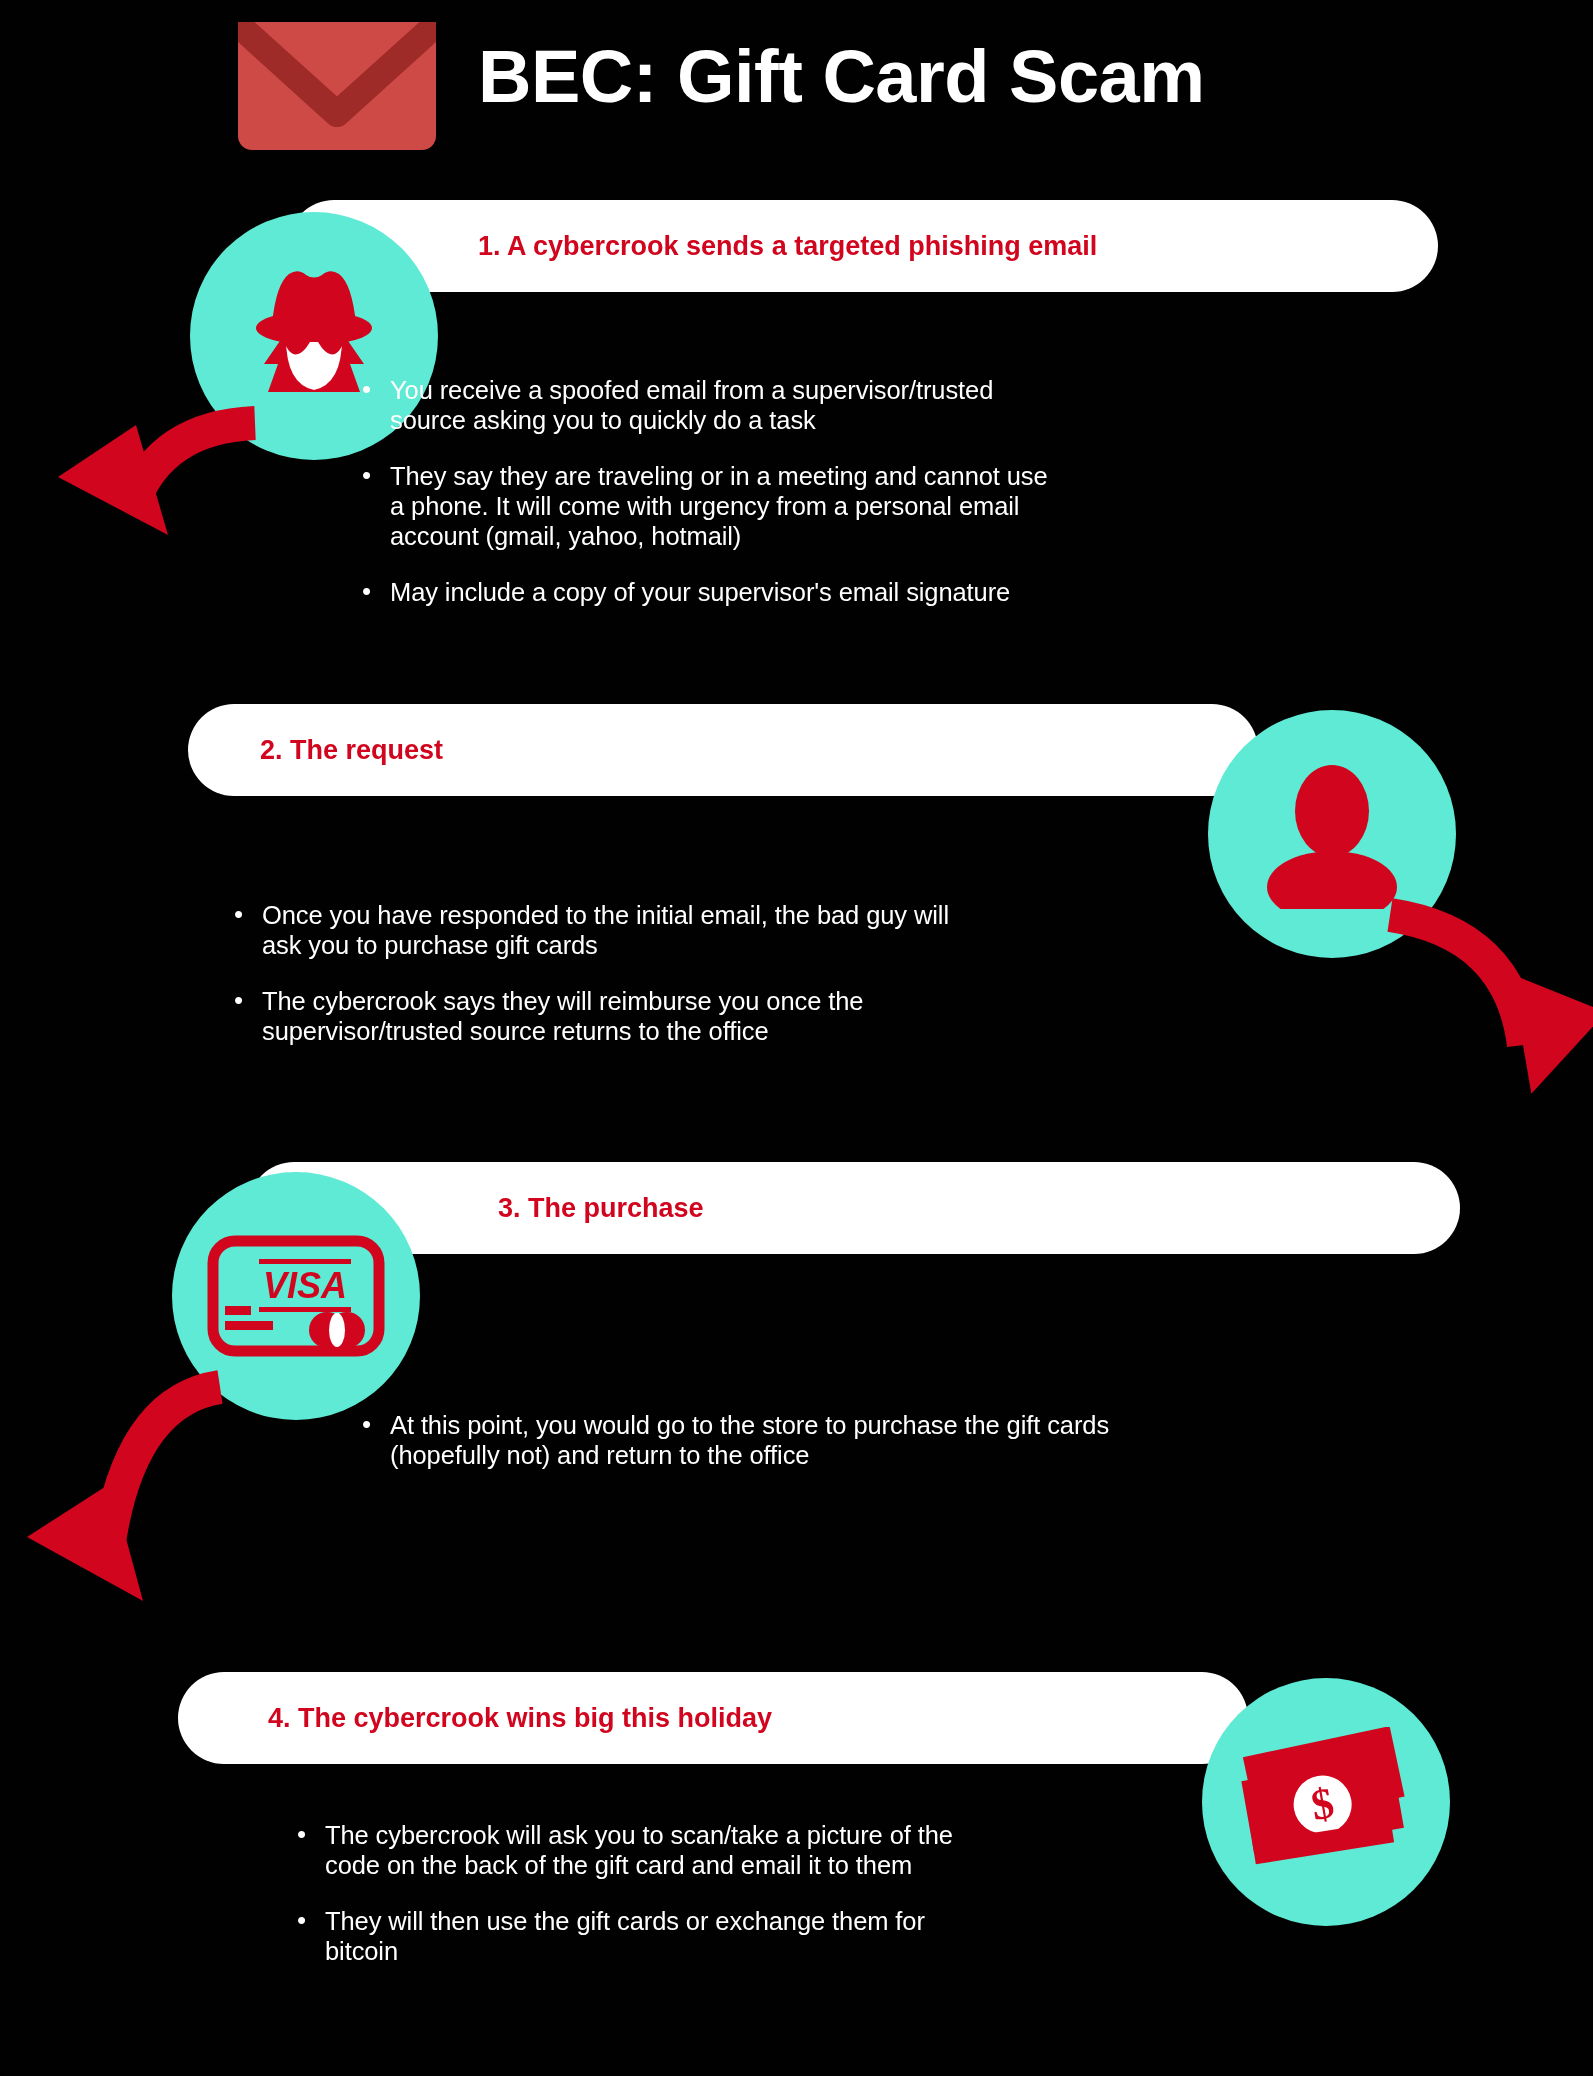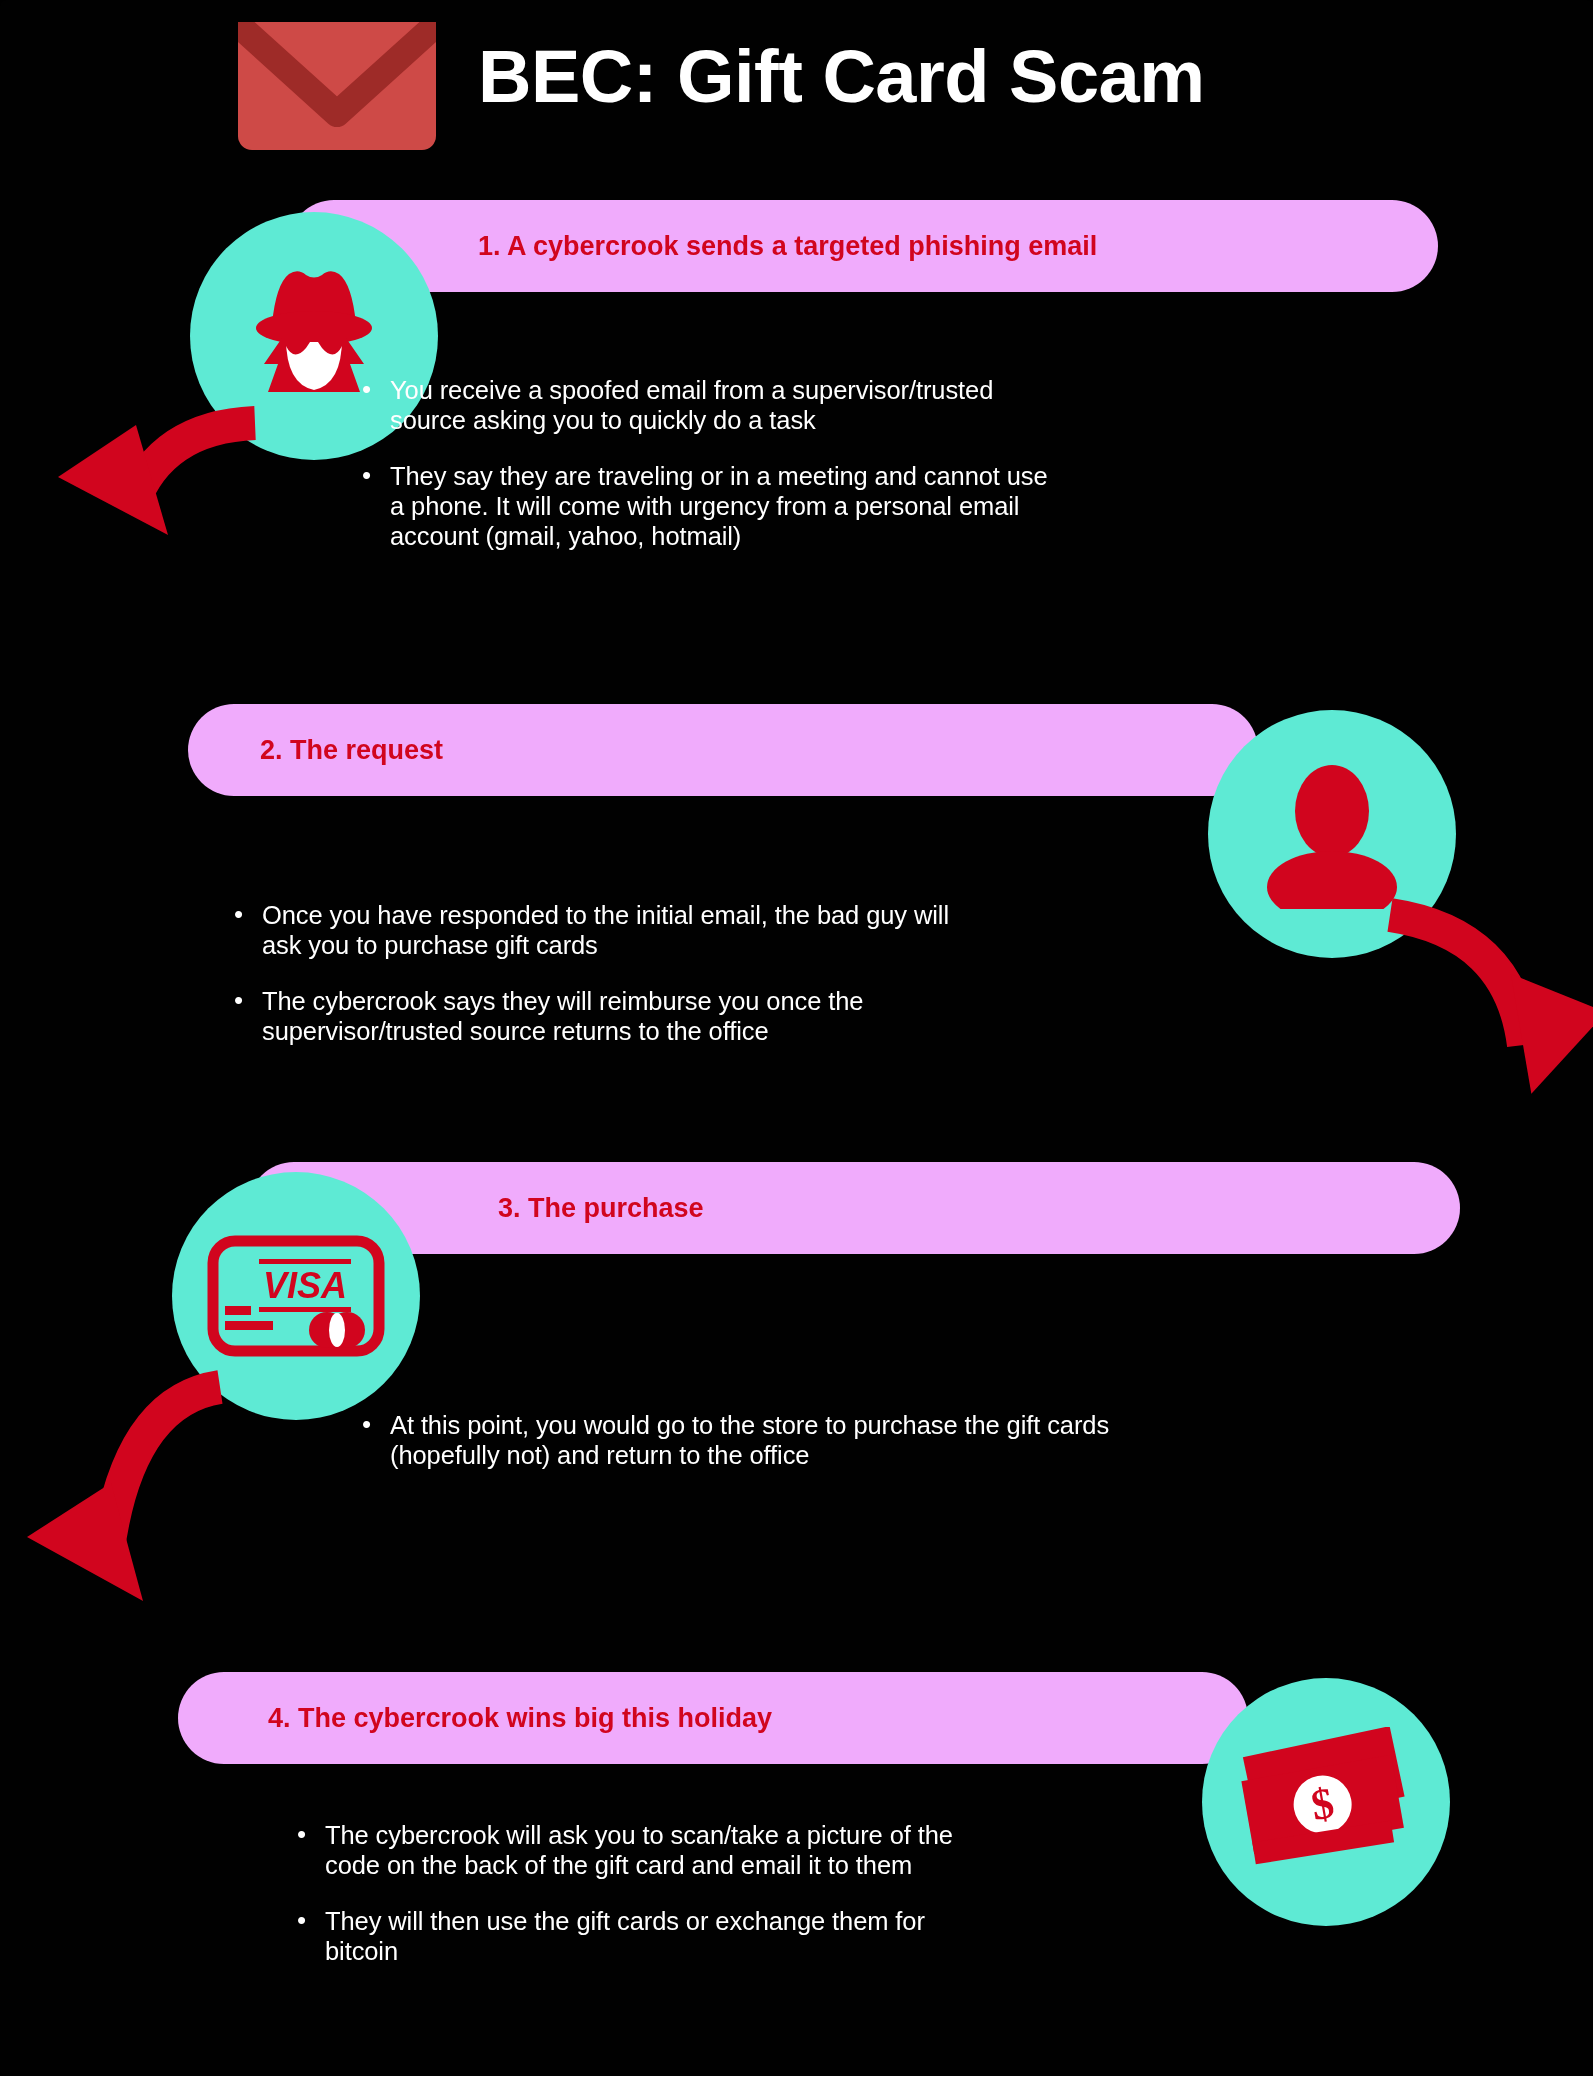--- a/index.html
+++ b/index.html
@@ -19,21 +19,21 @@
   .env-icon svg { width:100%; height:100%; display:block; }
   .title {
     position:absolute; left:478px; top:34px;
     font-size:74px; font-weight:bold; color:#ffffff;
     letter-spacing:-0.5px; white-space:nowrap;
   }
 
   
   .section { position:absolute; left:0; width:1593px; }
   .pill {
-    position:absolute; background:#f0abfc; height:92px; border-radius:46px;
+    position:absolute; background:#ffffff; height:92px; border-radius:46px;
     display:flex; align-items:center;
   }
   .pill-label {
     font-size:27px; font-weight:bold; color:#D1051E; white-space:nowrap;
   }
   .circle {
     position:absolute; background:#5eead4; border-radius:50%;
     display:flex; align-items:center; justify-content:center;
   }
   ul.bullets { position:absolute; list-style:none; }
@@ -87,20 +87,21 @@
         <path d="M52 72 Q52 118 80 124 Q108 118 108 72 Z" fill="#ffffff"></path>
 
         <path d="M52 72 L108 72 L108 80 Q100 96 88 82 L84 76 L76 76 L72 82
                  Q60 96 52 80 Z" fill="#D1051E"></path>
       </svg>
     </div>
 
     <ul class="bullets" style="left:360px; top:355px; width:700px;">
       <li>You receive a spoofed email from a supervisor/trusted source asking you to quickly do a task</li>
       <li>They say they are traveling or in a meeting and cannot use a phone. It will come with urgency from a personal email account (gmail, yahoo, hotmail)</li>
+      <li>May include a copy of your supervisor's email signature</li>
     </ul>
   </div>
 
   <div class="arrow" style="left:40px; top:415px;">
     <svg width="230" height="150" viewBox="0 0 230 150">
       <path d="M215 8 Q120 12 92 90" fill="none" stroke="#D1051E" stroke-width="34" stroke-linecap="butt"></path>
       <path d="M18 62 L128 120 L96 10 Z" fill="#D1051E"></path>
     </svg>
   </div>
 

